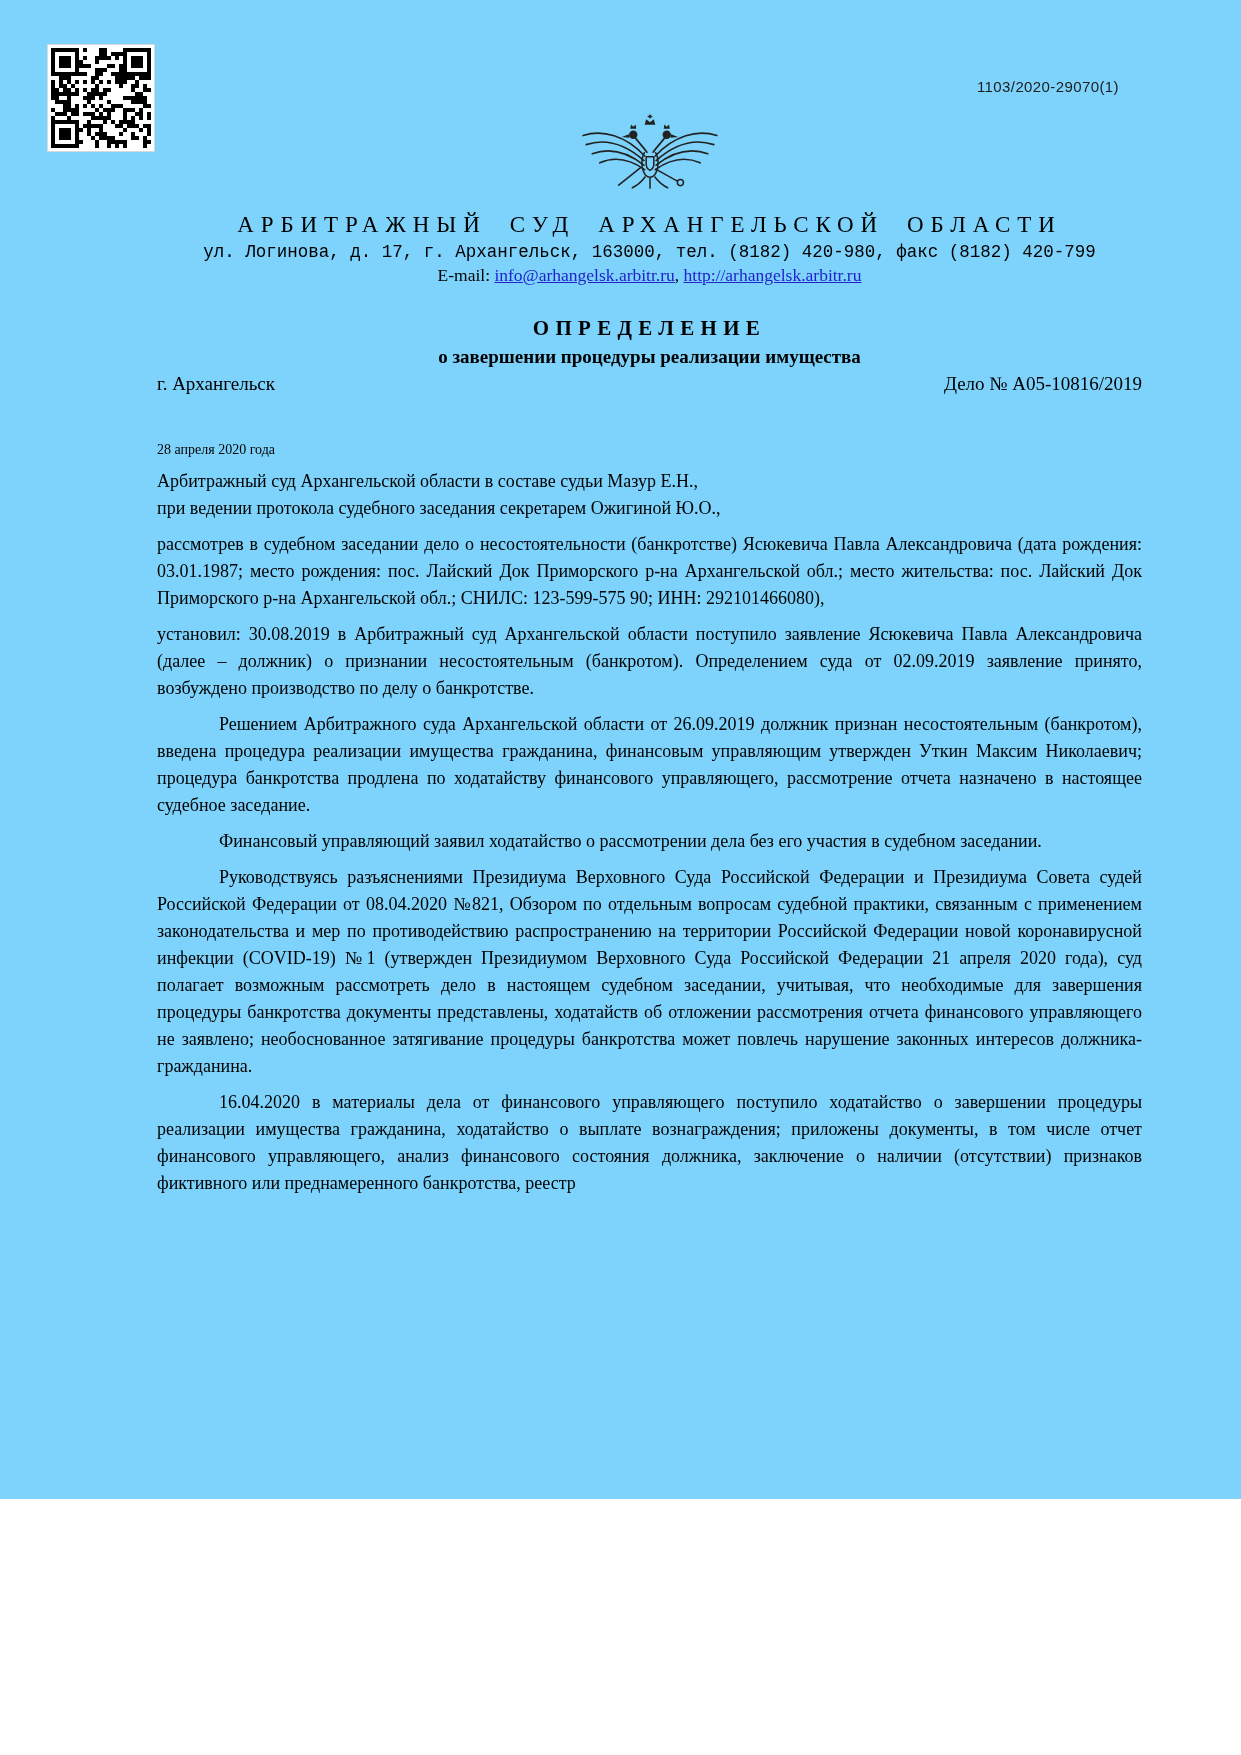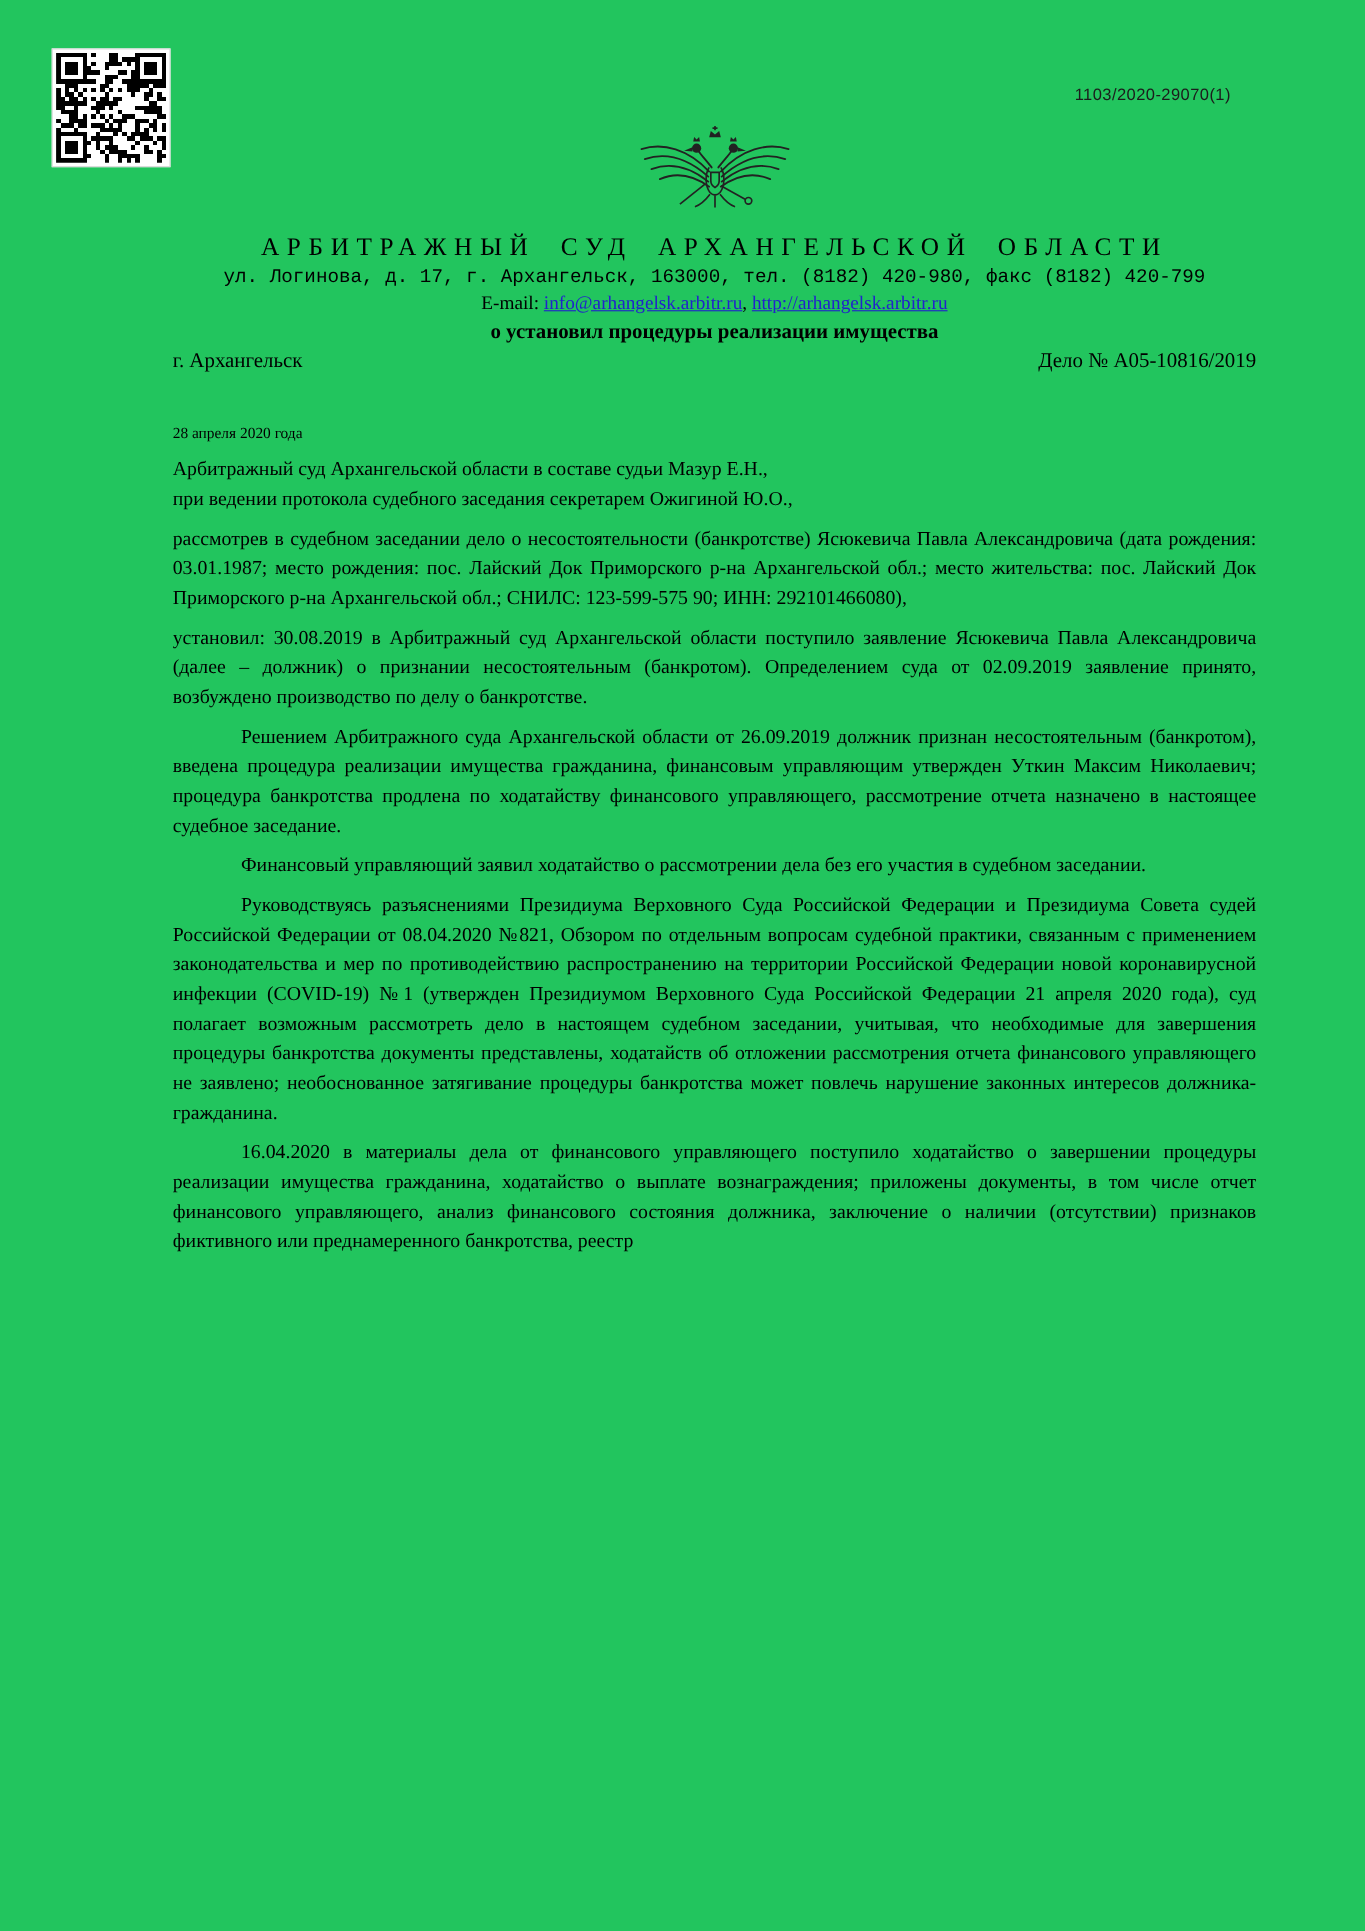--- a/index.html
+++ b/index.html
@@ -1,19 +1,19 @@
 <!DOCTYPE html>
 <html style="--link: #2222CC;"><head>
 <meta charset="utf-8">
 <style>
   html,body{margin:0;padding:0;background:#ffffff;}
   .page{
     position:relative;
-    width:1241px;height:1755px;
-    background:#22c55e;
+    width:1241px;height:1499px;
+    background:#7dd3fc;
     overflow:hidden;
     font-family:"Liberation Serif", serif;
     color:#000;
   }
   
   .qr{
     position:absolute;left:47px;top:44px;
     width:100px;height:100px;
     padding:3px;border:1px solid #d9d9d9;background:#fff;
   }
@@ -420,22 +420,23 @@
         </g>
       </svg>
     </div>
 
     <div class="court-name">АРБИТРАЖНЫЙ СУД АРХАНГЕЛЬСКОЙ ОБЛАСТИ</div>
 
     <div class="court-address">ул. Логинова, д. 17, г. Архангельск, 163000, тел. (8182) 420-980, факс (8182) 420-799</div>
 
     <div class="court-contacts"><span>E-mail: </span><a class="doclink">info@arhangelsk.arbitr.ru</a><span>, </span><a class="doclink">http://arhangelsk.arbitr.ru</a></div>
 
-
-    <div class="doc-subtitle">о установил процедуры реализации имущества</div>
+    <div class="doc-title">ОПРЕДЕЛЕНИЕ</div>
+
+    <div class="doc-subtitle">о завершении процедуры реализации имущества</div>
 
     <div class="case-row">
       <span>г. Архангельск</span>
       <span>Дело № А05-10816/2019</span>
     </div>
 
     <div class="date-line">28 апреля 2020 года</div>
 
     <div class="body">
         <p class="">Арбитражный суд Архангельской области в составе судьи Мазур Е.Н.,<br>при ведении протокола судебного заседания секретарем Ожигиной Ю.О.,</p>

